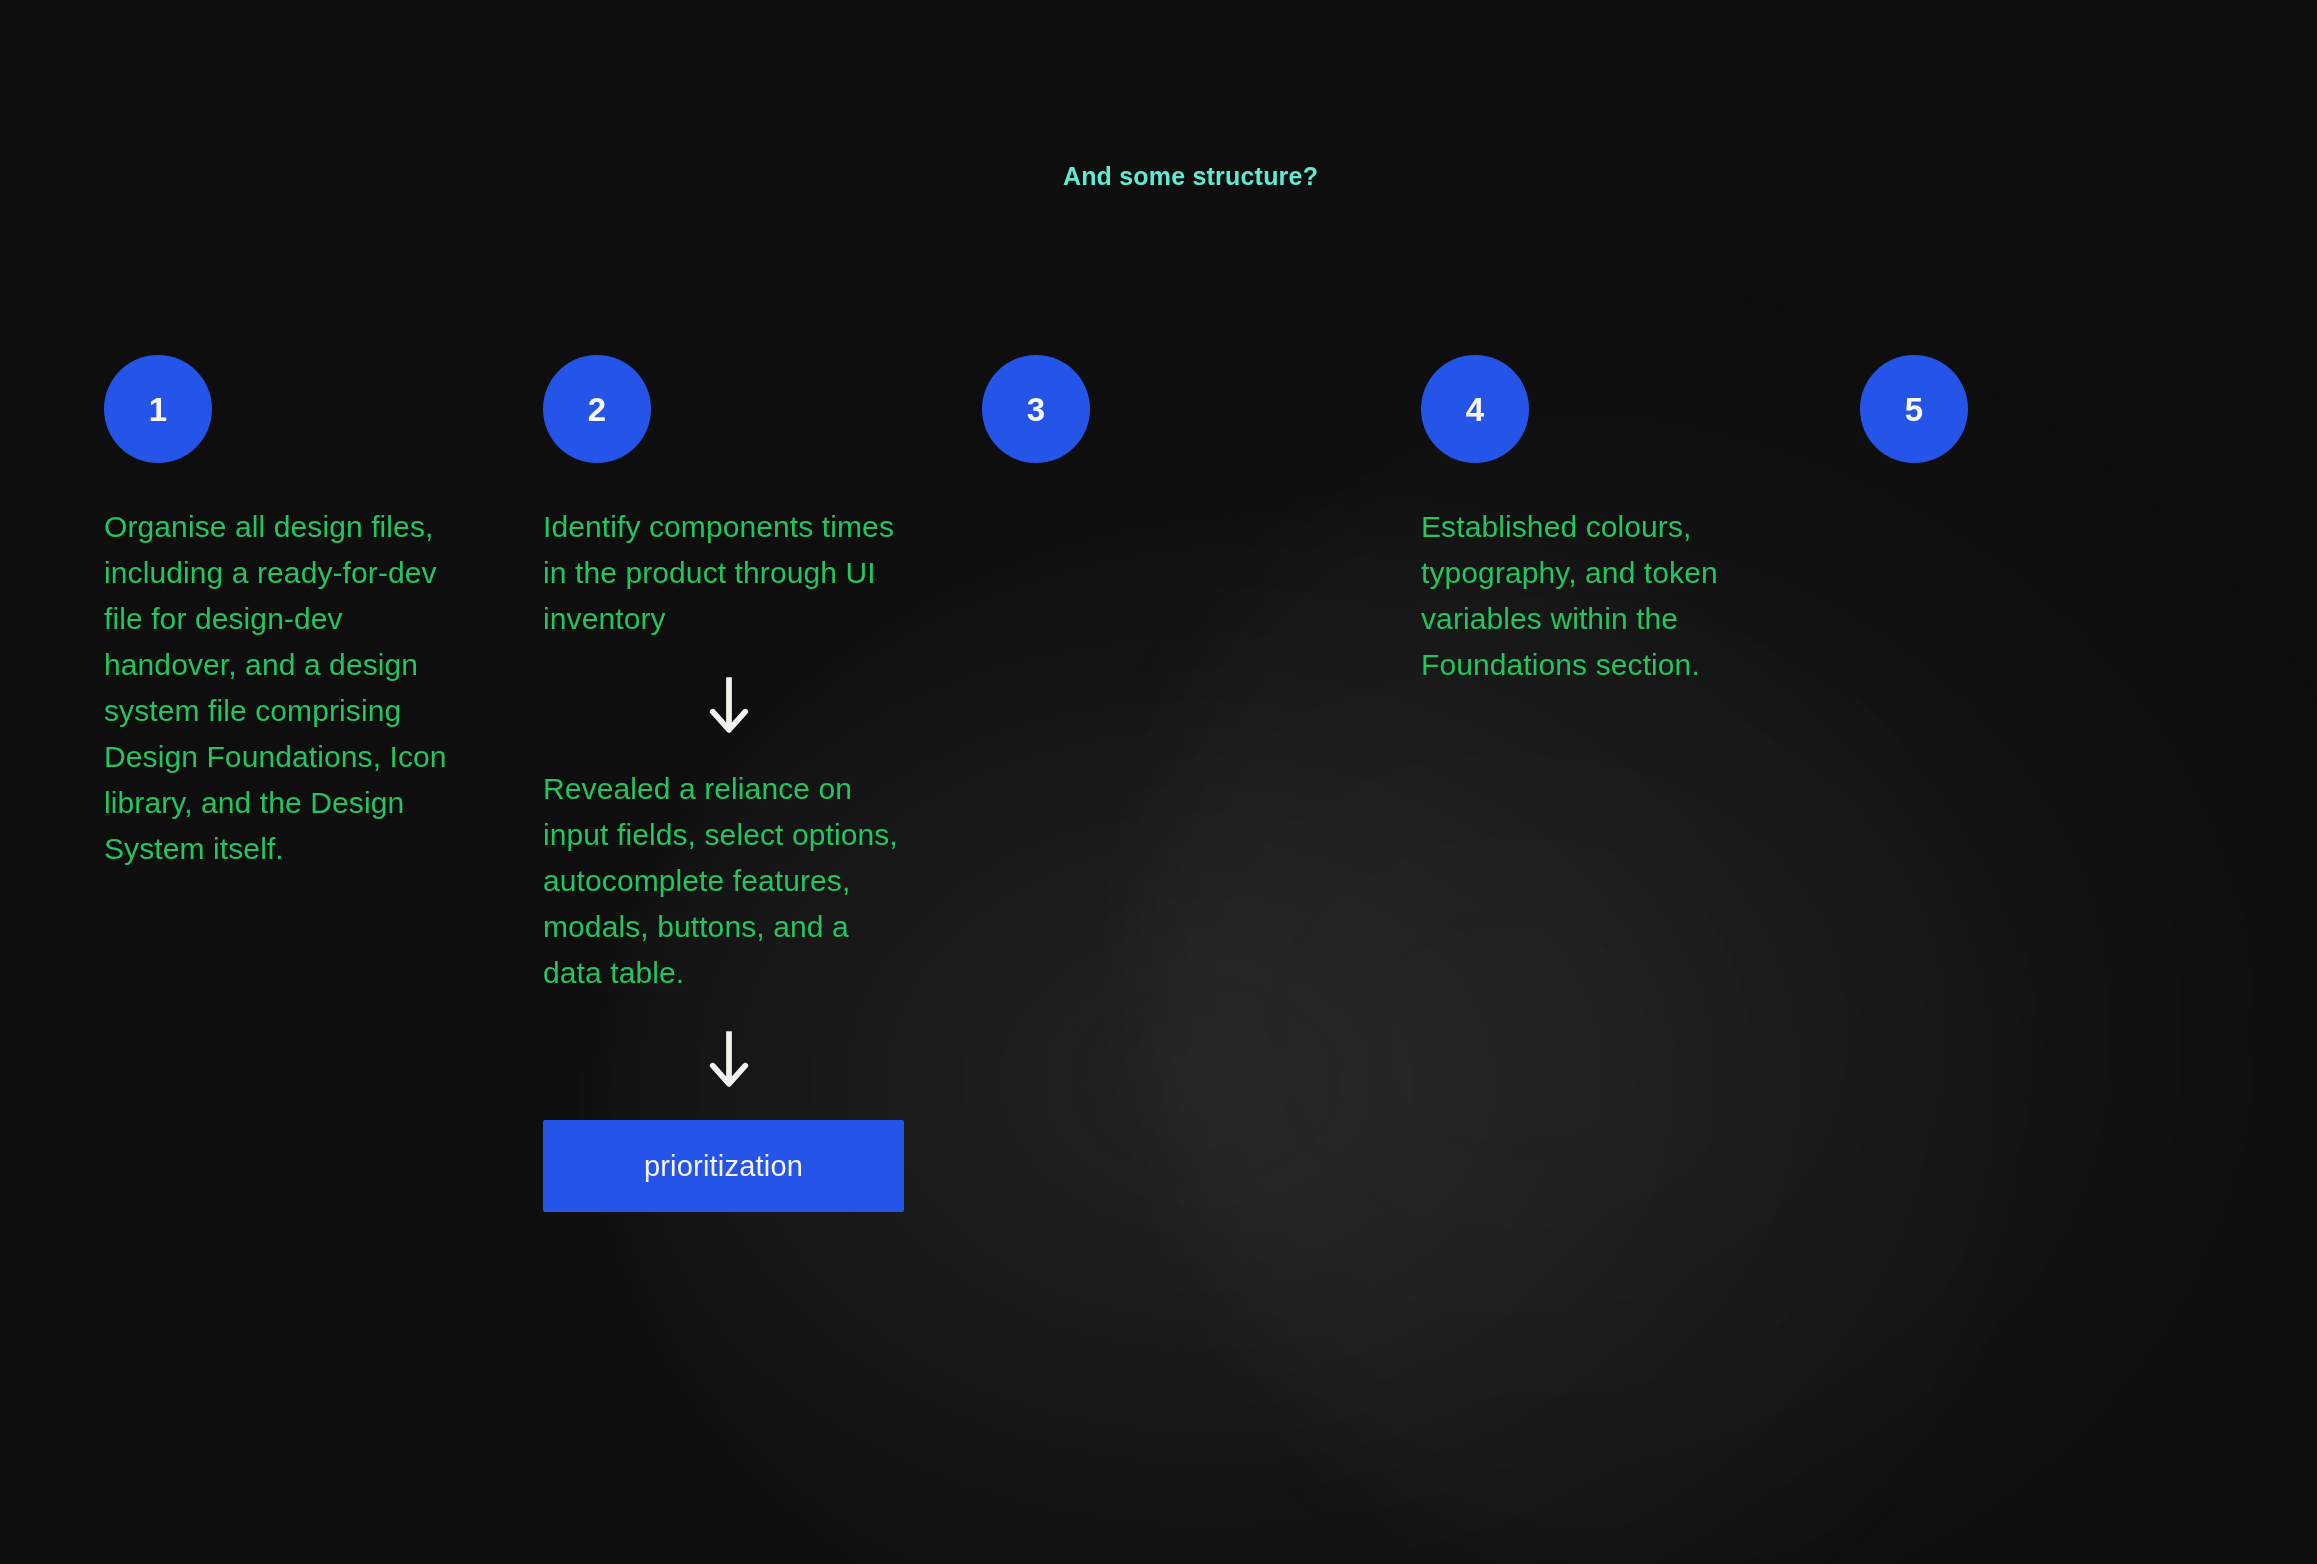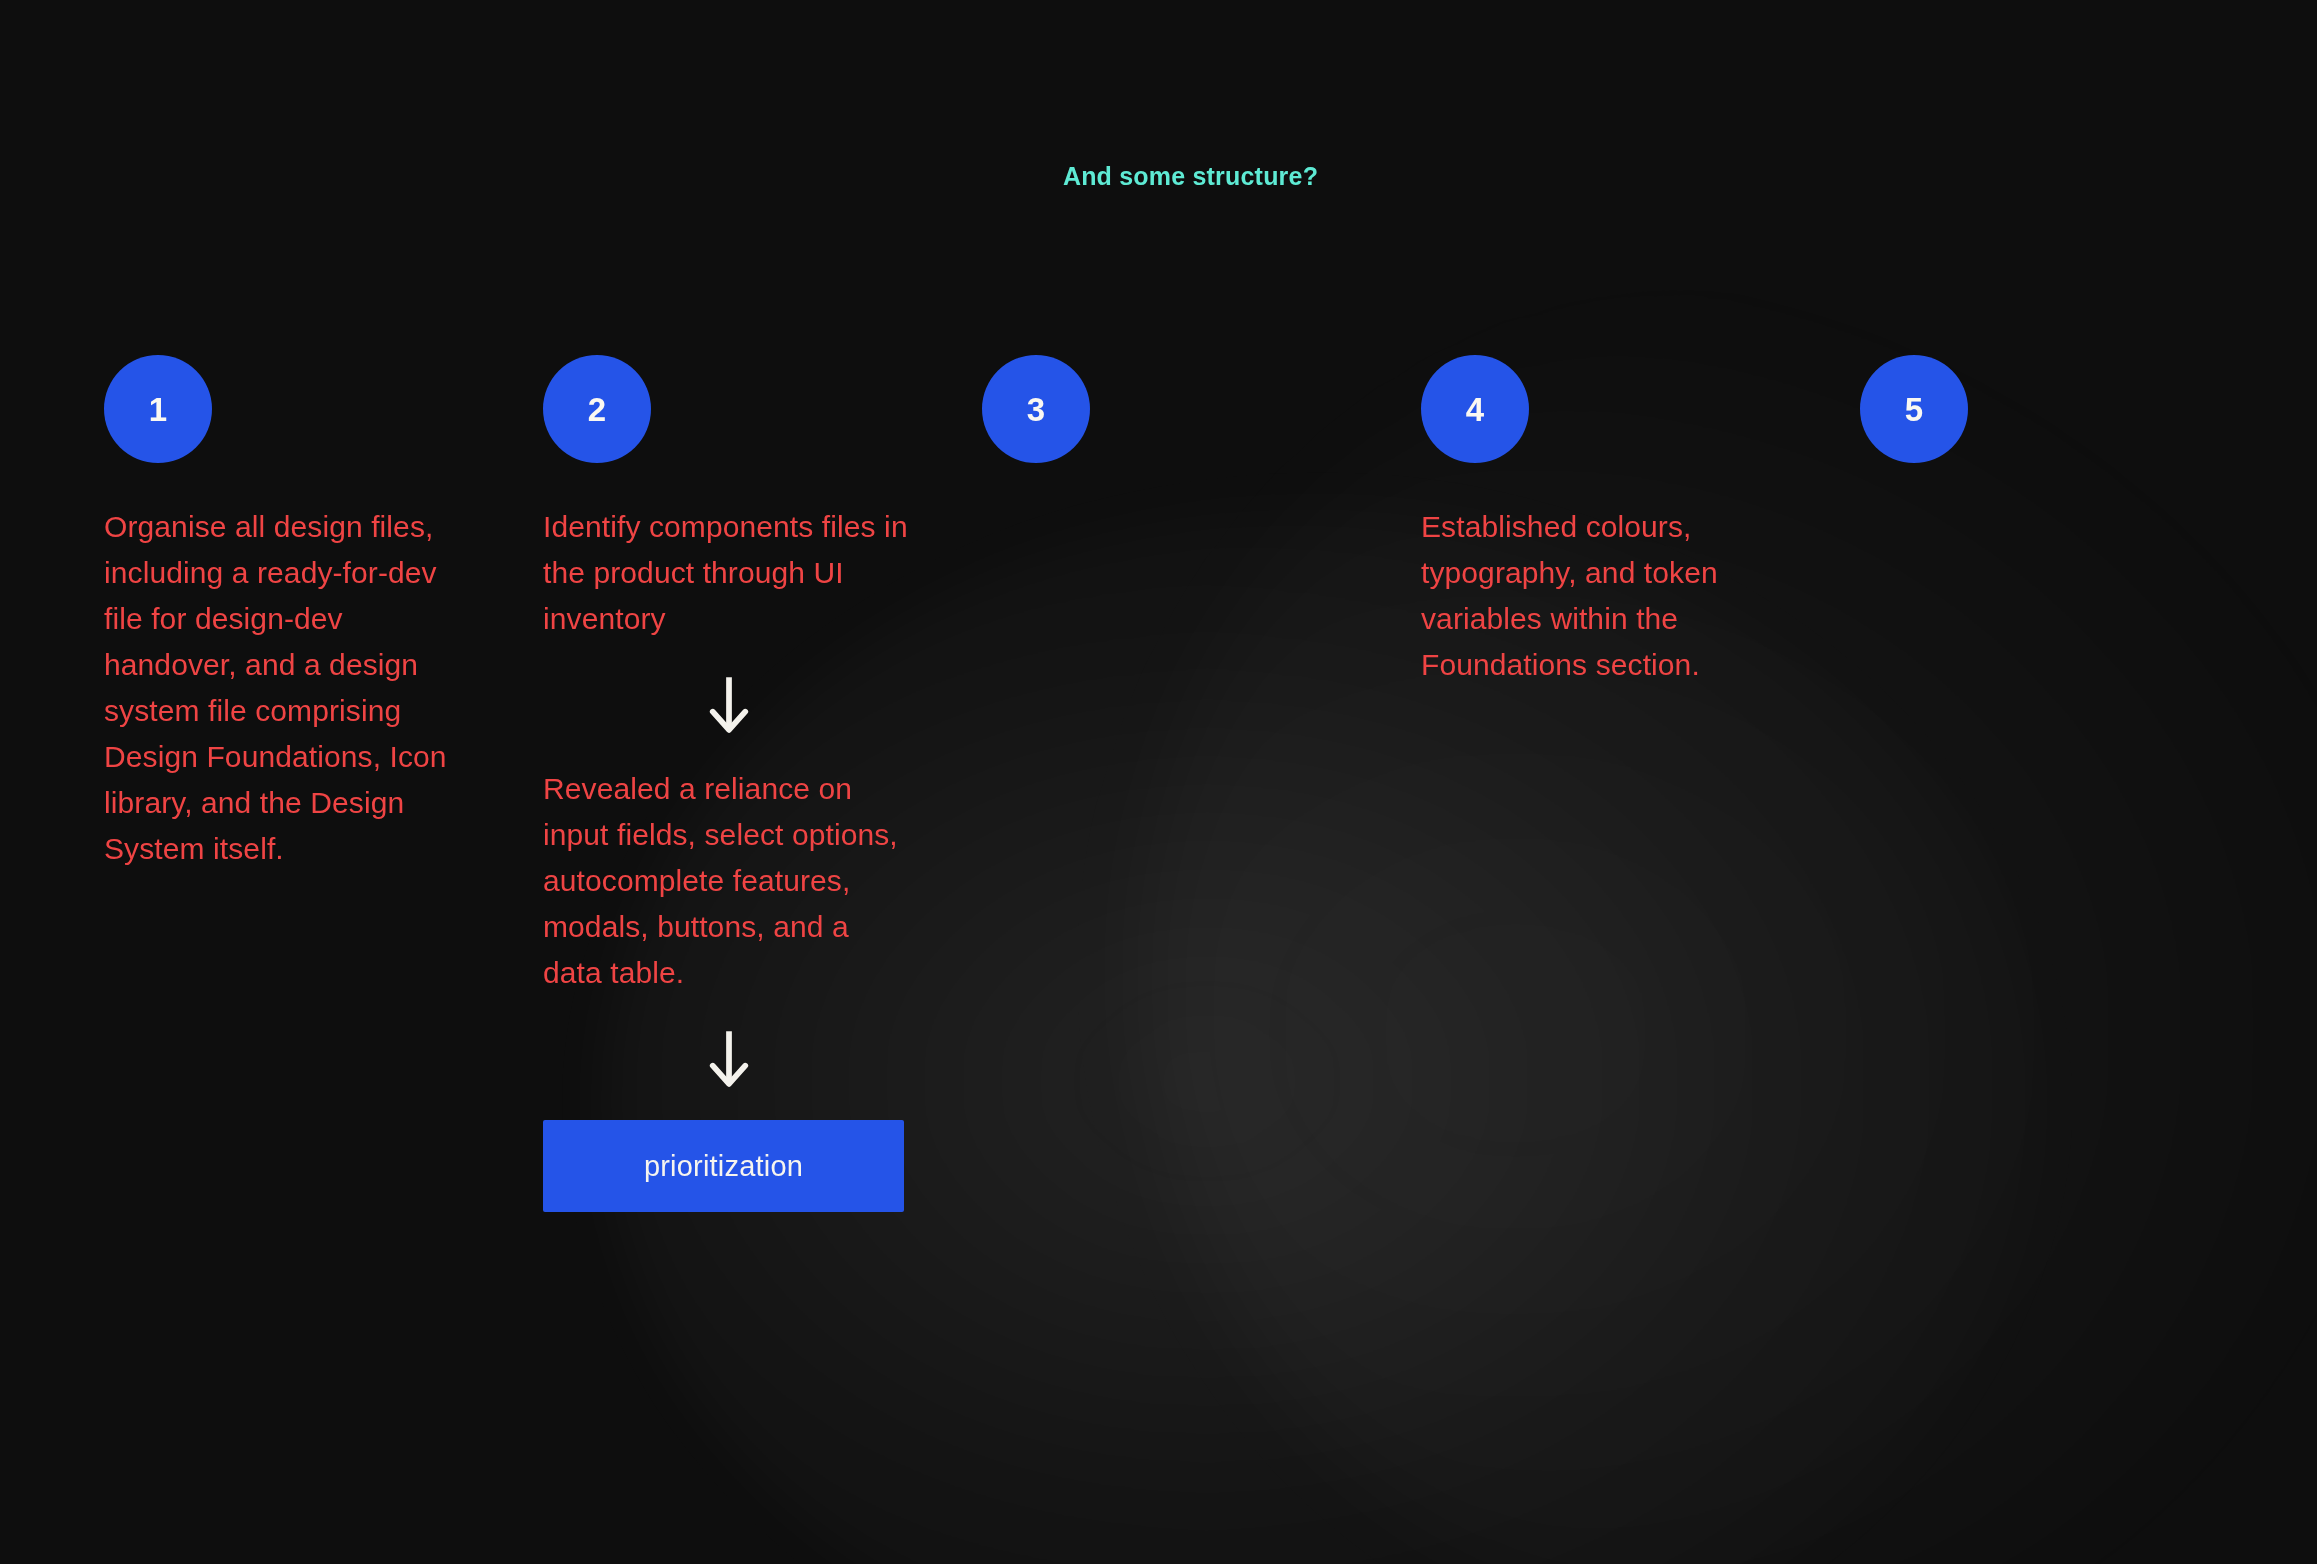--- a/index.html
+++ b/index.html
@@ -97,21 +97,21 @@
     line-height: 1;
     flex: none;
   }
 
   .col-body {
     margin-top: 41px;
     width: 100%;
   }
 
   .para {
-    color: #ef4444;
+    color: #22c55e;
     font-size: 30px;
     line-height: 46px;
     font-weight: 400;
     letter-spacing: 0.1px;
   }
 
   .arrow-wrap {
     width: 100%;
     display: flex;
     justify-content: center;
@@ -151,21 +151,21 @@
   <div class="columns" id="columns">
       <div class="col">
         <div class="badge">1</div>
         <div class="col-body">
           <p class="para">Organise all design files, including a ready-for-dev file for design-dev handover, and a design system file comprising Design Foundations, Icon library, and the Design System itself.</p>
         </div>
       </div>
       <div class="col">
         <div class="badge">2</div>
         <div class="col-body">
-          <p class="para">Identify components files in the product through UI inventory</p>
+          <p class="para">Identify components times in the product through UI inventory</p>
           <div class="arrow-wrap">
             <svg width="44" height="60" viewBox="0 0 46 62" fill="none" aria-hidden="true">
               <path d="M23 2 L23 56" stroke="#f4f2ec" stroke-width="6" stroke-linecap="butt"></path>
               <path d="M6 38 L23 57 L40 38" stroke="#f4f2ec" stroke-width="6" stroke-linecap="round" stroke-linejoin="round" fill="none"></path>
             </svg>
           </div>
           <p class="para">Revealed a reliance on input fields, select options, autocomplete features, modals, buttons, and a data table.</p>
           <div class="arrow-wrap">
             <svg width="44" height="60" viewBox="0 0 46 62" fill="none" aria-hidden="true">
               <path d="M23 2 L23 56" stroke="#f4f2ec" stroke-width="6" stroke-linecap="butt"></path>

